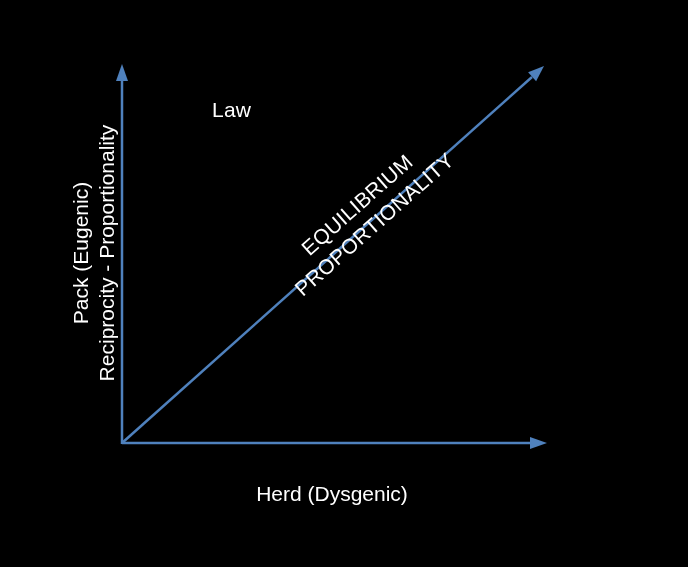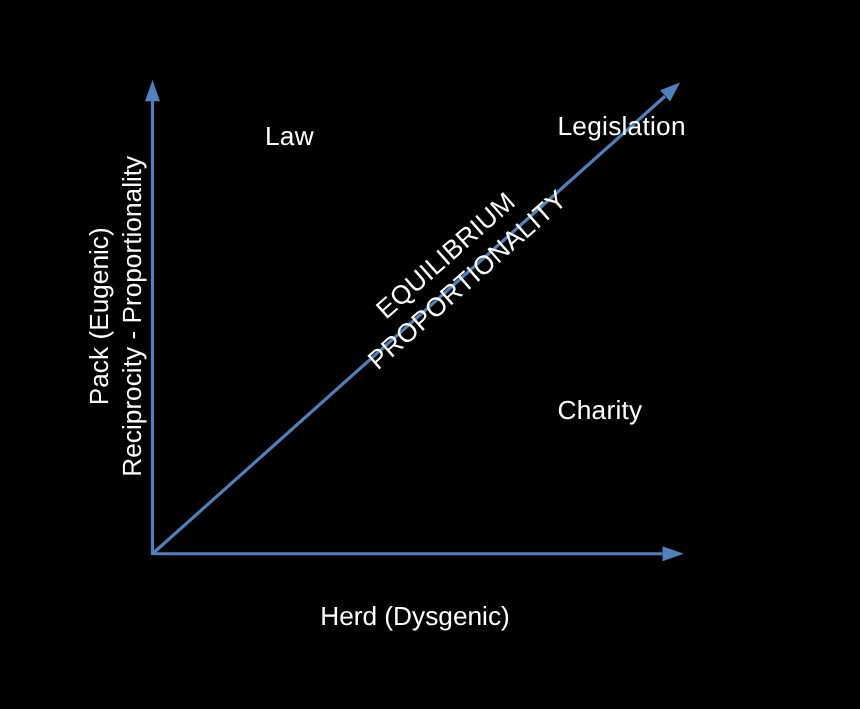--- a/index.html
+++ b/index.html
@@ -74,23 +74,21 @@
 
     <line x1="122" y1="443" x2="530" y2="443" stroke-width="2.5" stroke="#4f81bd"></line>
     <polygon points="547,443 530,437 530,449" fill="#4f81bd"></polygon>
 
     <line x1="122" y1="443" x2="532" y2="77" stroke-width="2.5" stroke="#4f81bd"></line>
     <polygon points="544,66 536.1,81.2 528.1,72.2" fill="#4f81bd"></polygon>
   </svg>
 
   <div class="label region-label lbl-law">Law</div>
 
-  <div class="label region-label lbl-legislation">Legislation</div>
 
-  <div class="label region-label lbl-charity">Charity</div>
 
   <div class="label diagonal-label">
     <div>EQUILIBRIUM</div>
     <div>PROPORTIONALITY</div>
   </div>
 
   <div class="label y-axis-label axis-label">
     <div>Pack (Eugenic)</div>
     <div>Reciprocity - Proportionality</div>
   </div>

